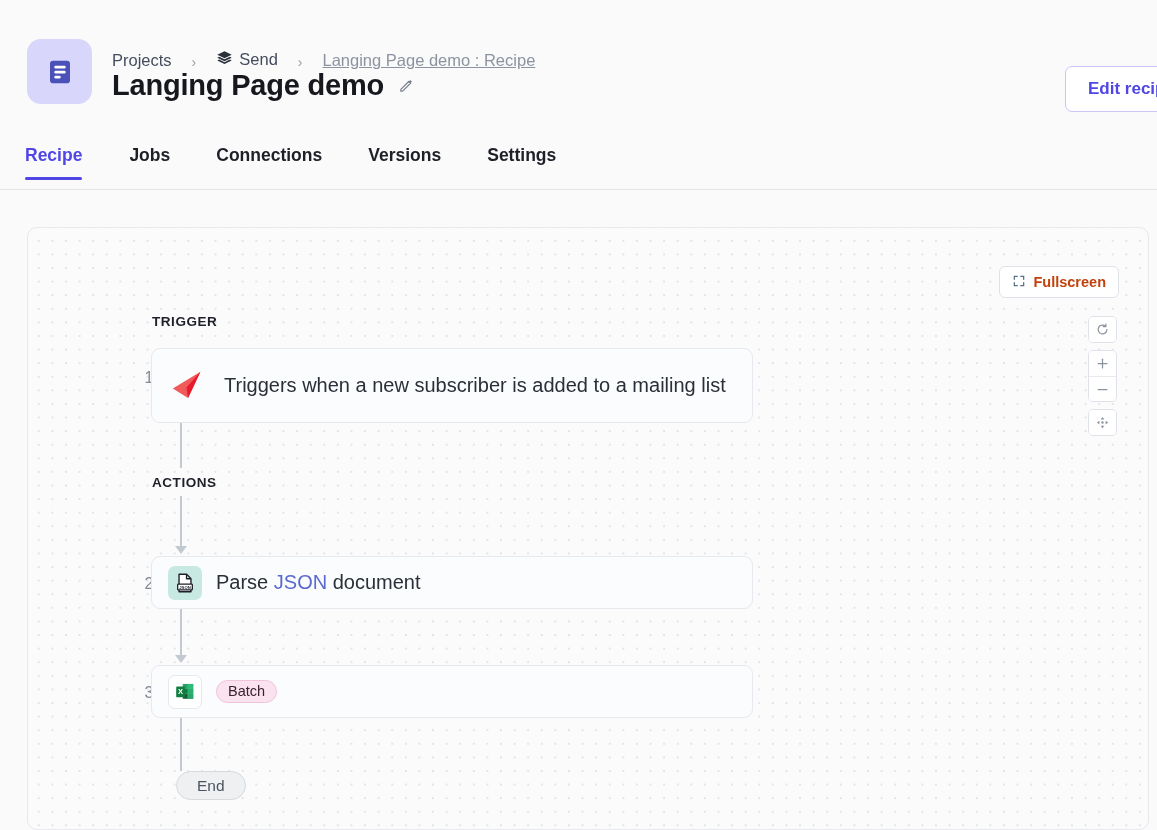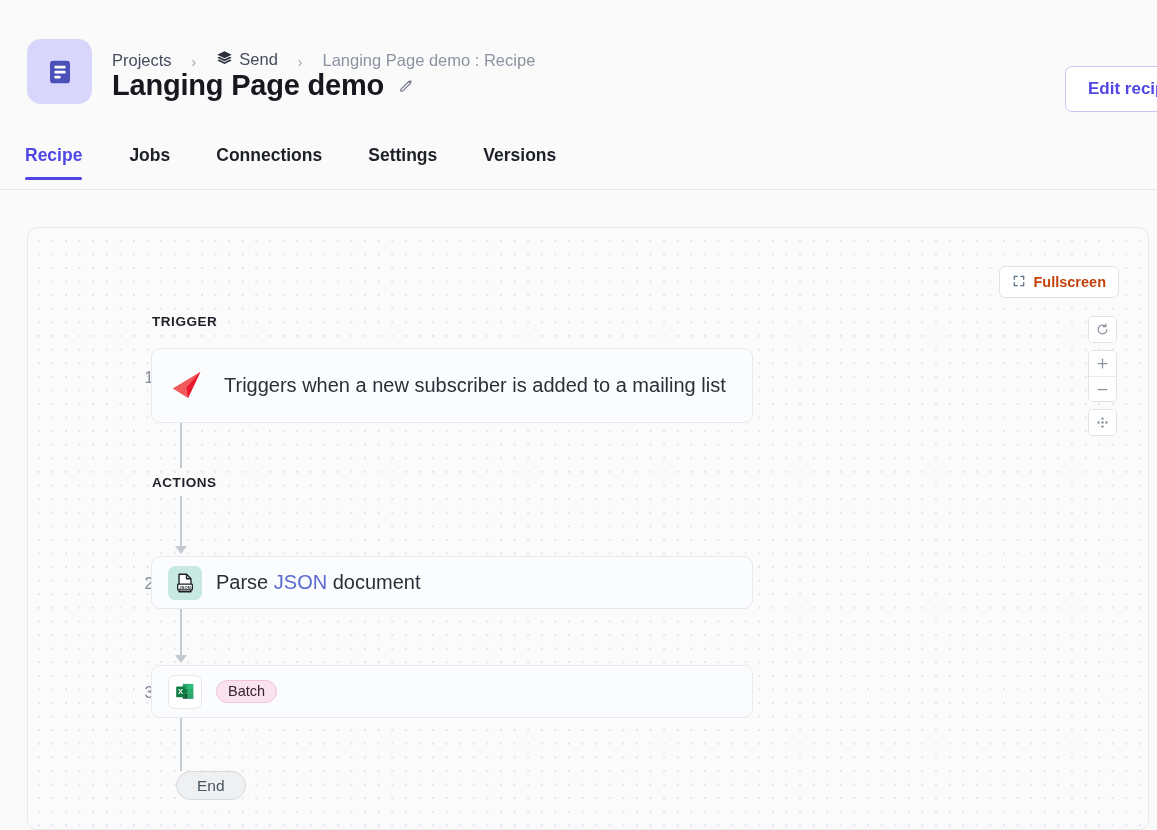--- a/index.html
+++ b/index.html
@@ -24,21 +24,21 @@
     display: flex; align-items: center; justify-content: center;
   }
 
   .breadcrumb {
     position: absolute; left: 112px; top: 49px;
     display: flex; align-items: flex-end; gap: 20px;
     font-size: 16.5px; color: #4d5566; white-space: nowrap;
   }
   .bc-link { color: #454c5c; cursor: pointer; }
   .bc-sep { color: #9aa1ad; font-size: 14px; }
-  .bc-current { color: #8c93a0; }
+  .bc-current { color: #8c93a0; text-decoration: underline; }
   .bc-with-icon { display: inline-flex; align-items: center; gap: 6px; color: #454c5c; }
 
   .title-row {
     position: absolute; left: 112px; top: 68px;
     display: flex; align-items: center; gap: 14px;
   }
   .page-title {
     font-size: 29px; font-weight: bold; color: #16181d;
     letter-spacing: -0.2px; line-height: 1.2; margin: 0;
   }
@@ -230,22 +230,22 @@
       </span>
     </div>
 
     <div class="edit-recipe-btn">Edit recipe</div>
   </div>
 
   <div class="tabs">
     <div class="tab active">Recipe</div>
     <div class="tab">Jobs</div>
     <div class="tab">Connections</div>
+    <div class="tab">Versions</div>
     <div class="tab">Settings</div>
-    <div class="tab">Versions</div>
   </div>
 
   <div class="canvas">
 
     <div class="fullscreen-btn">
       <span>
         <svg width="14" height="14" viewBox="0 0 24 24" aria-hidden="true">
           <g fill="none" stroke="#5b7084" stroke-width="2.2" stroke-linecap="round">
             <path d="M4 9V4h5"></path>
               <path d="M20 9V4h-5"></path>

